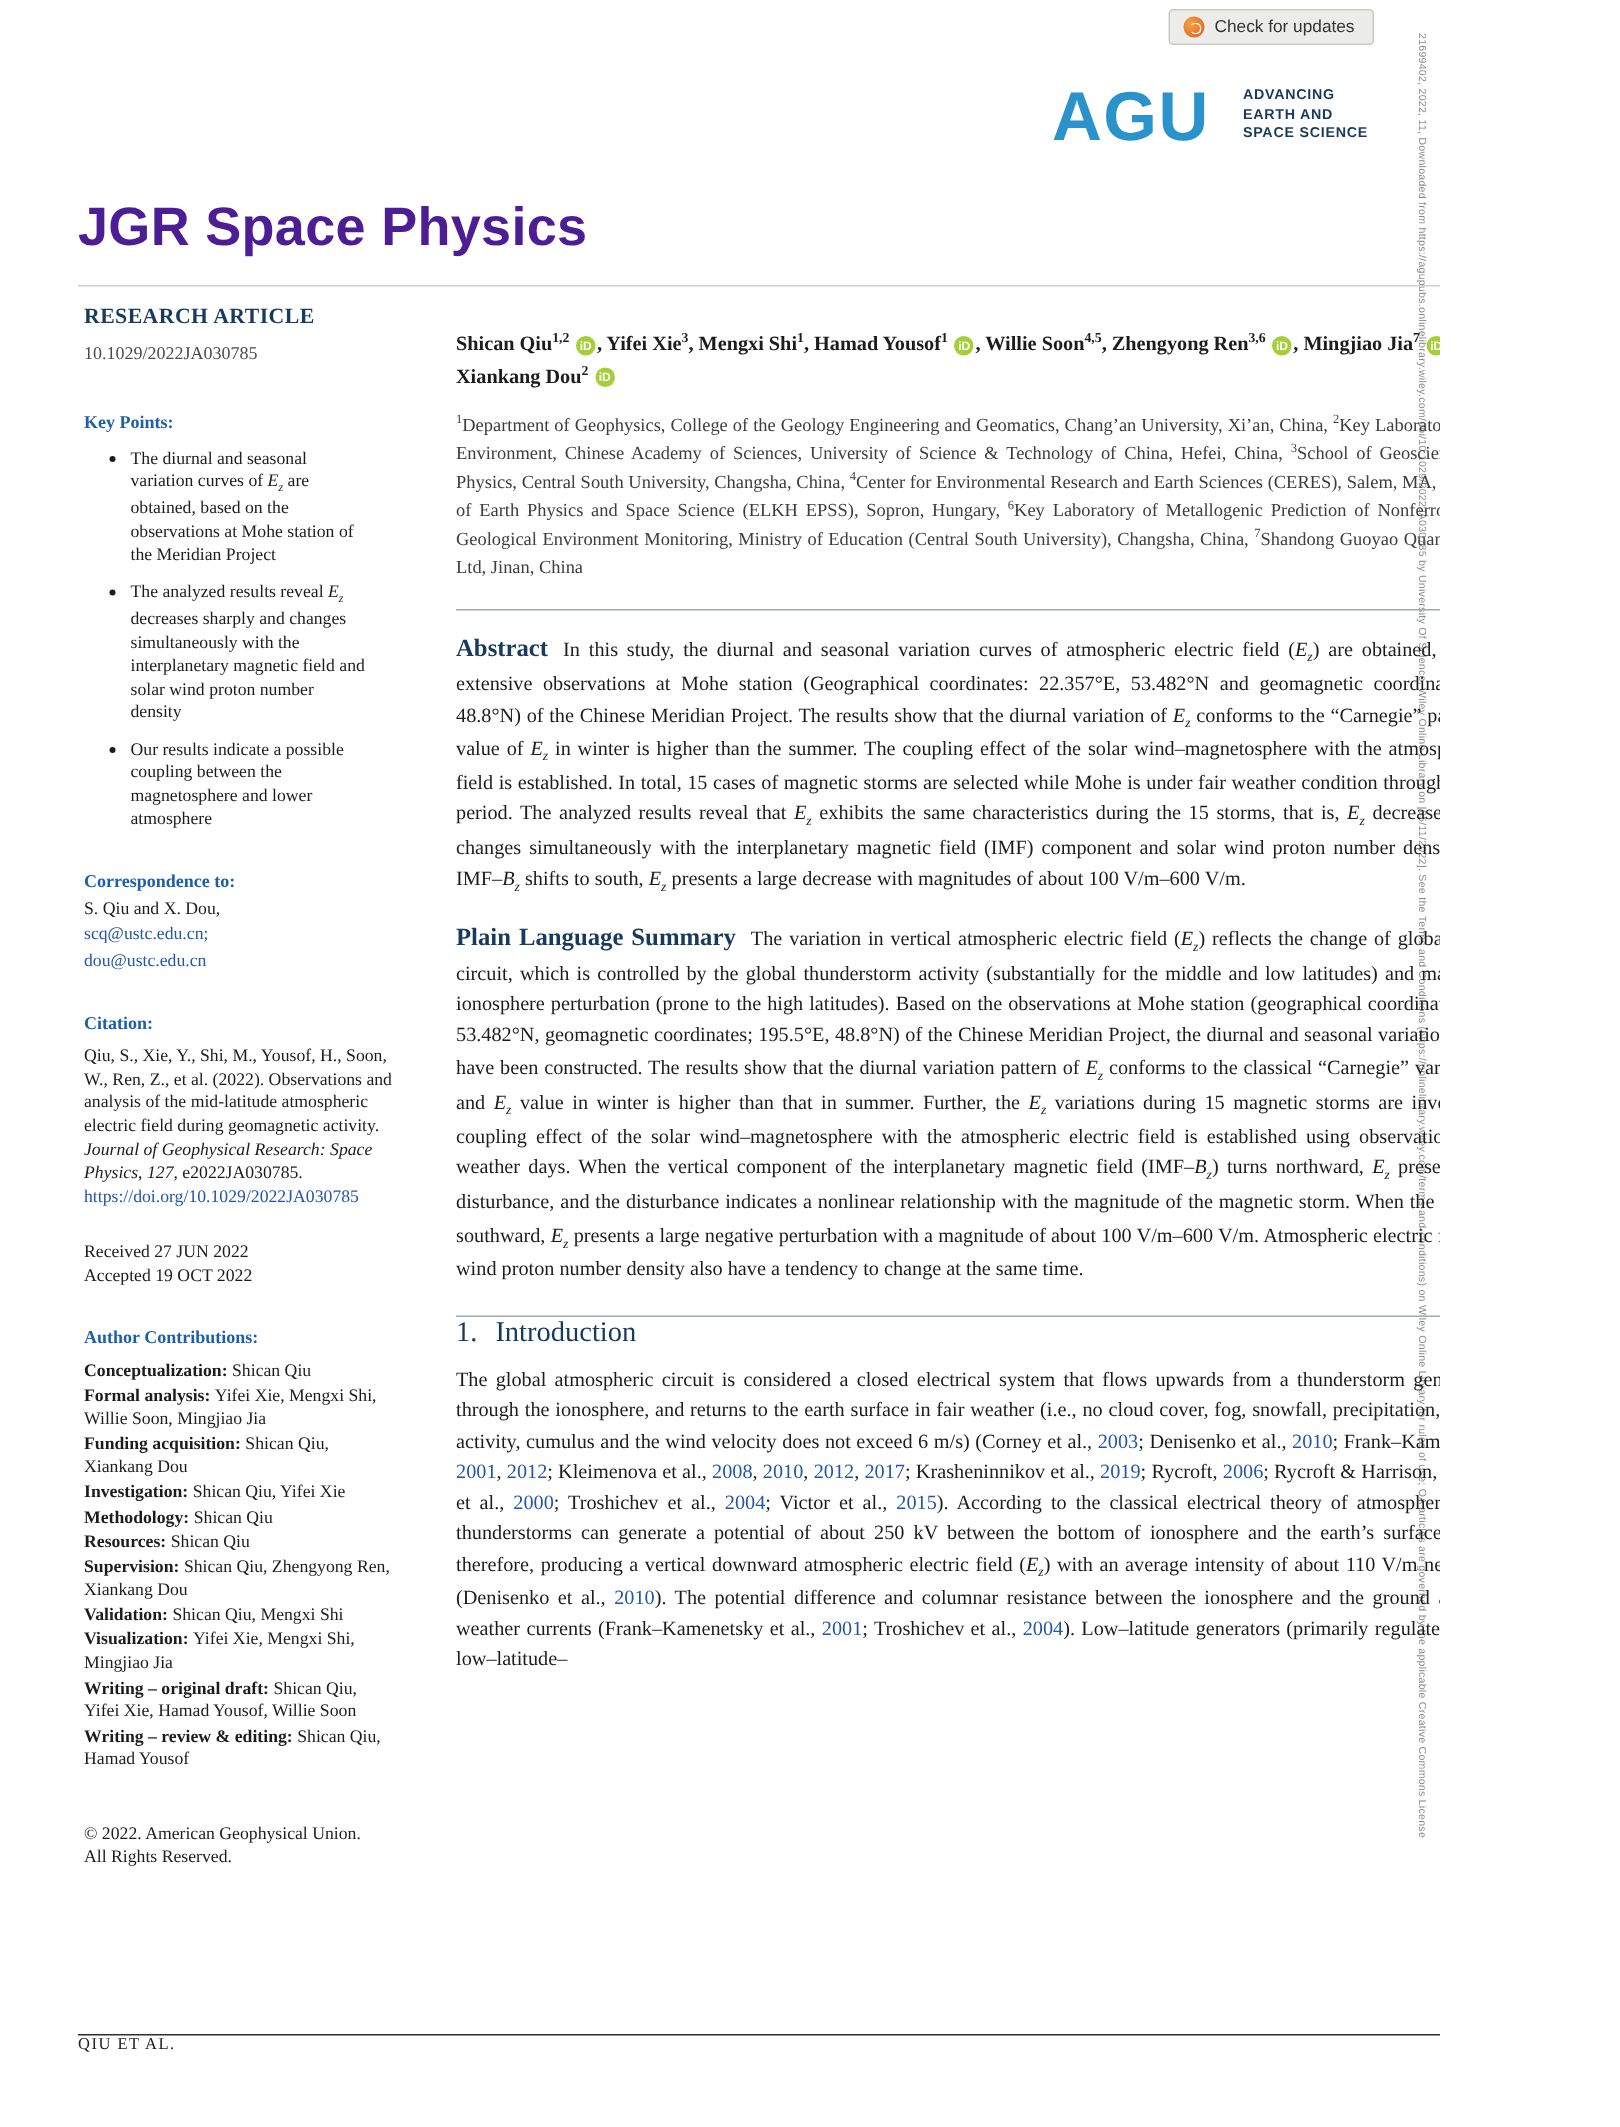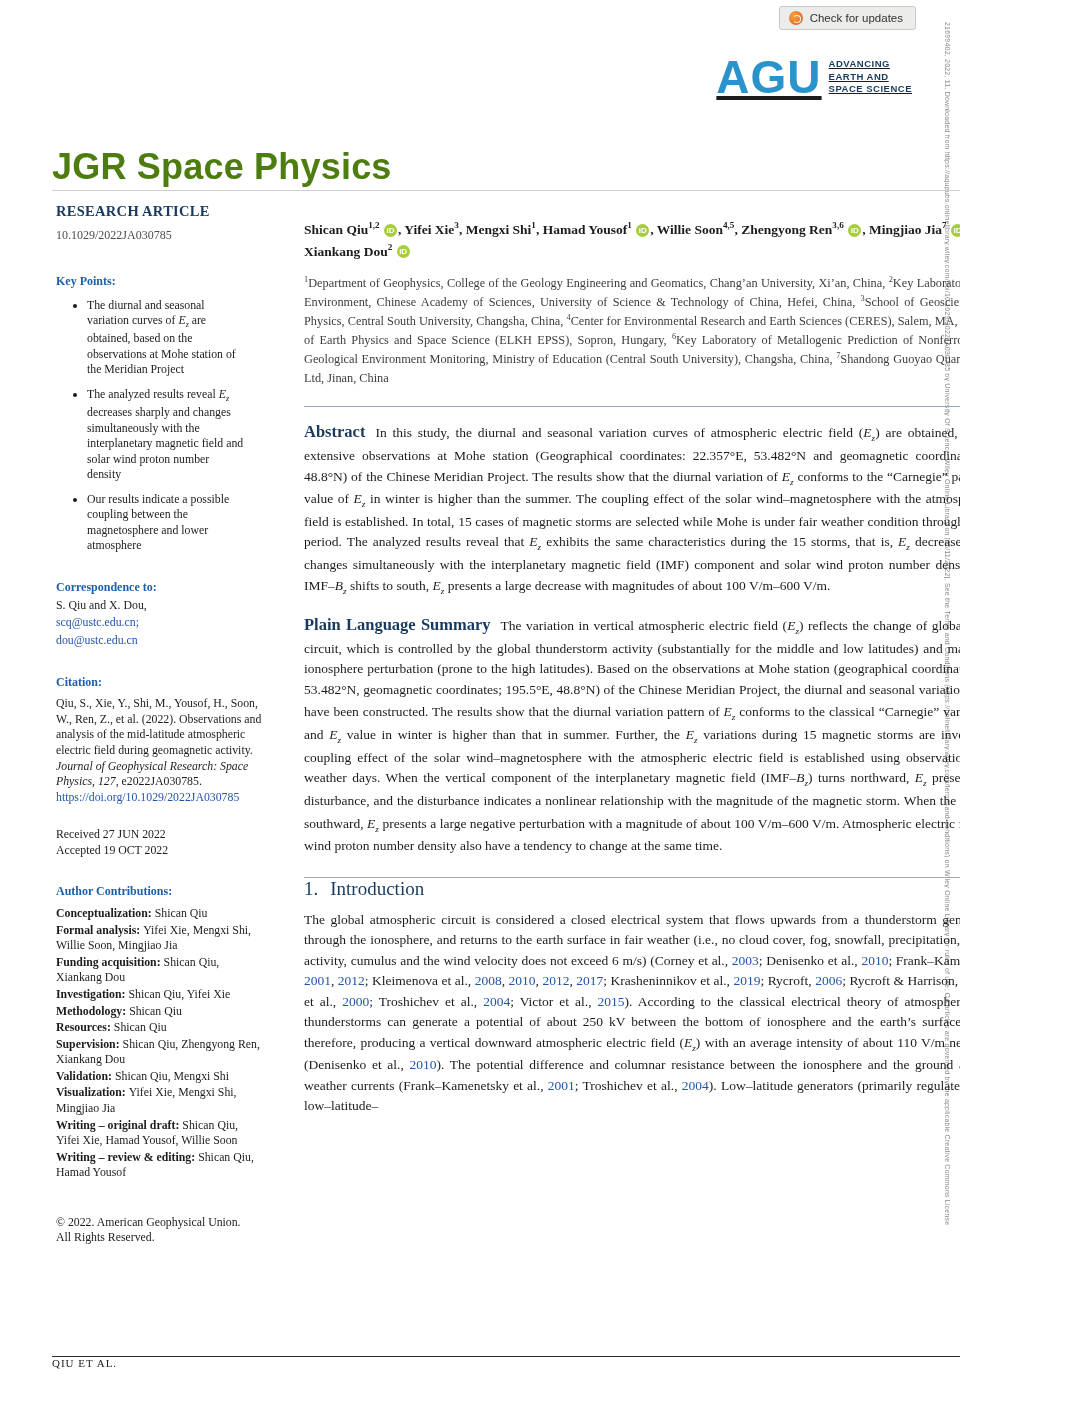--- a/index.html
+++ b/index.html
@@ -24,34 +24,34 @@
   .cfu-icon{
     width:14px;height:14px;border-radius:50%;flex:none;position:relative;
     background:radial-gradient(circle at 35% 35%, #f7a13d, #e05a24);
   }
   .cfu-icon::after{
     content:"";position:absolute;left:4px;top:4px;width:6px;height:6px;
     border-radius:50%;border:1.5px solid rgba(255,255,255,.9);border-left-color:transparent;
   }
 
   
-  .agu{position:absolute;top:54px;right:48px;display:flex;align-items:center;gap:7px;text-decoration:underline;}
+  .agu{position:absolute;top:54px;right:48px;display:flex;align-items:center;gap:22px;}
   .agu-text{
     font-family:"Liberation Sans",sans-serif;font-weight:bold;font-size:46px;
     color:#2b93cc;letter-spacing:1px;line-height:1;
   }
   .agu-tagline{
     font-family:"Liberation Sans",sans-serif;font-weight:bold;font-size:9.5px;
     color:var(--navy);line-height:1.3;letter-spacing:.5px;
   }
 
   .journal-title{
-    position:absolute;top:146px;left:52px;margin:0;
+    position:absolute;top:130px;left:52px;margin:0;
     font-family:"Liberation Sans",sans-serif;font-size:36px;font-weight:600;
-    color:#4d7c0f;letter-spacing:.2px;
+    color:#4c1d95;letter-spacing:.2px;
   }
   .header-rule{
     position:absolute;top:190px;left:52px;width:980px;height:0;margin:0;
     border:none;border-top:1px solid #cfcfcb;
   }
 
   .columns{position:absolute;top:202px;left:56px;width:980px;display:flex;gap:42px;}
 
   
   .sidebar{width:206px;flex:none;font-size:11.8px;line-height:1.32;}

